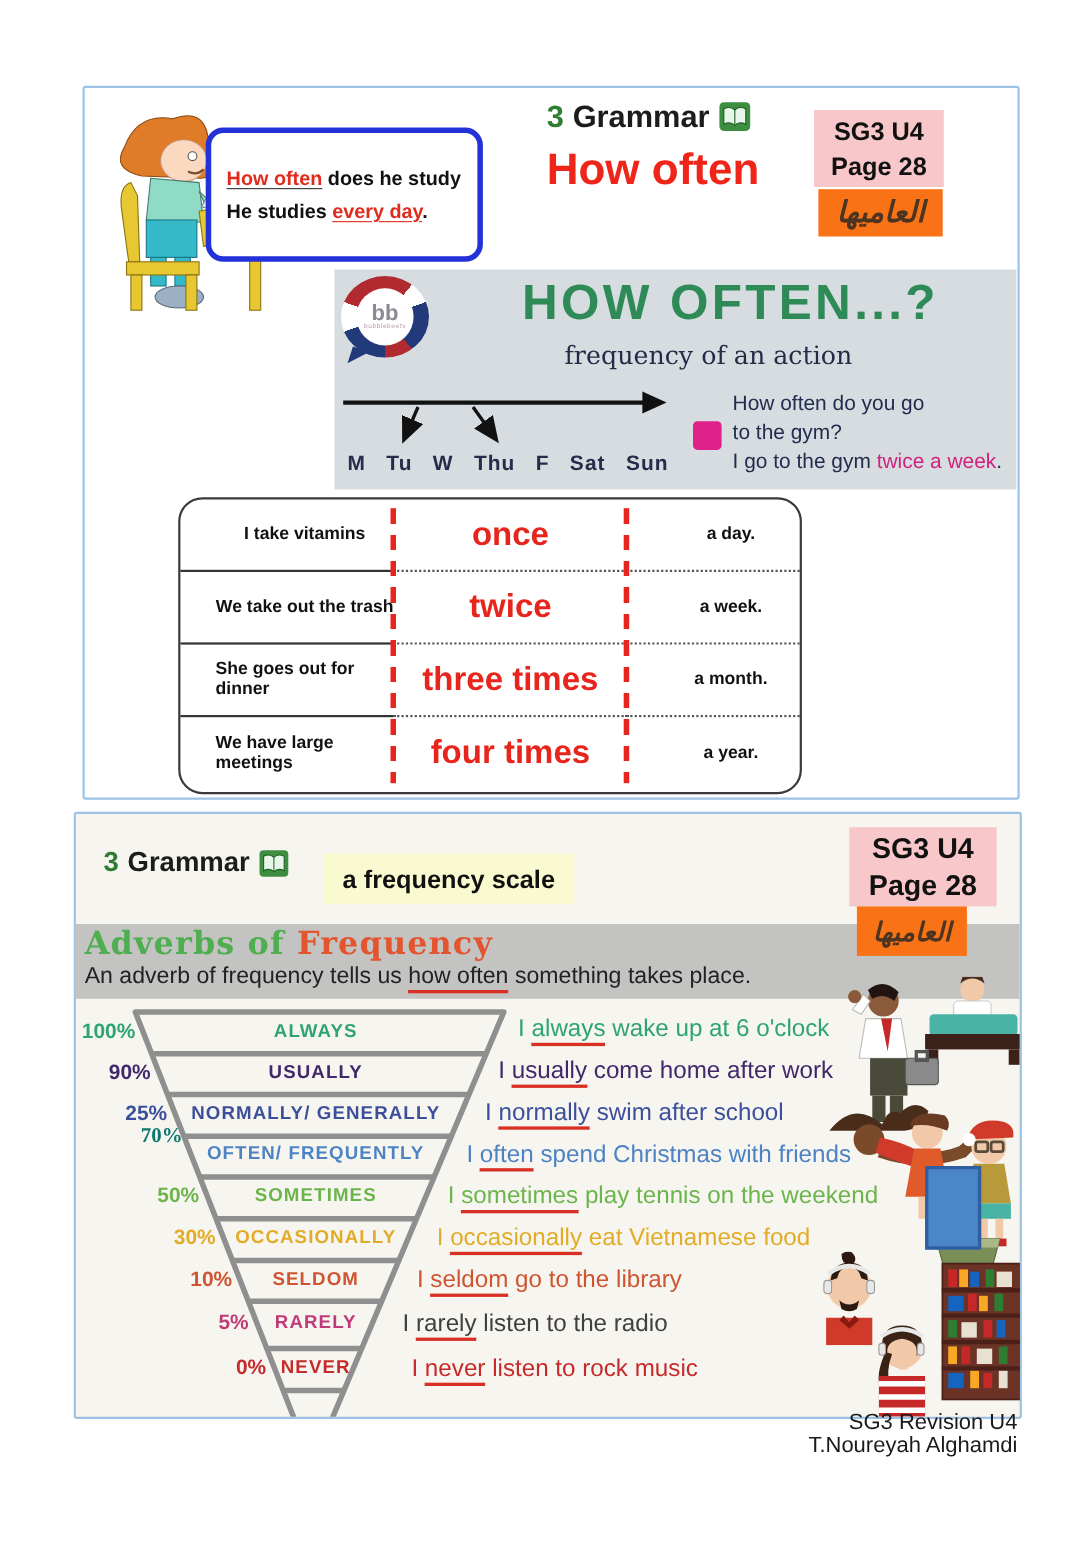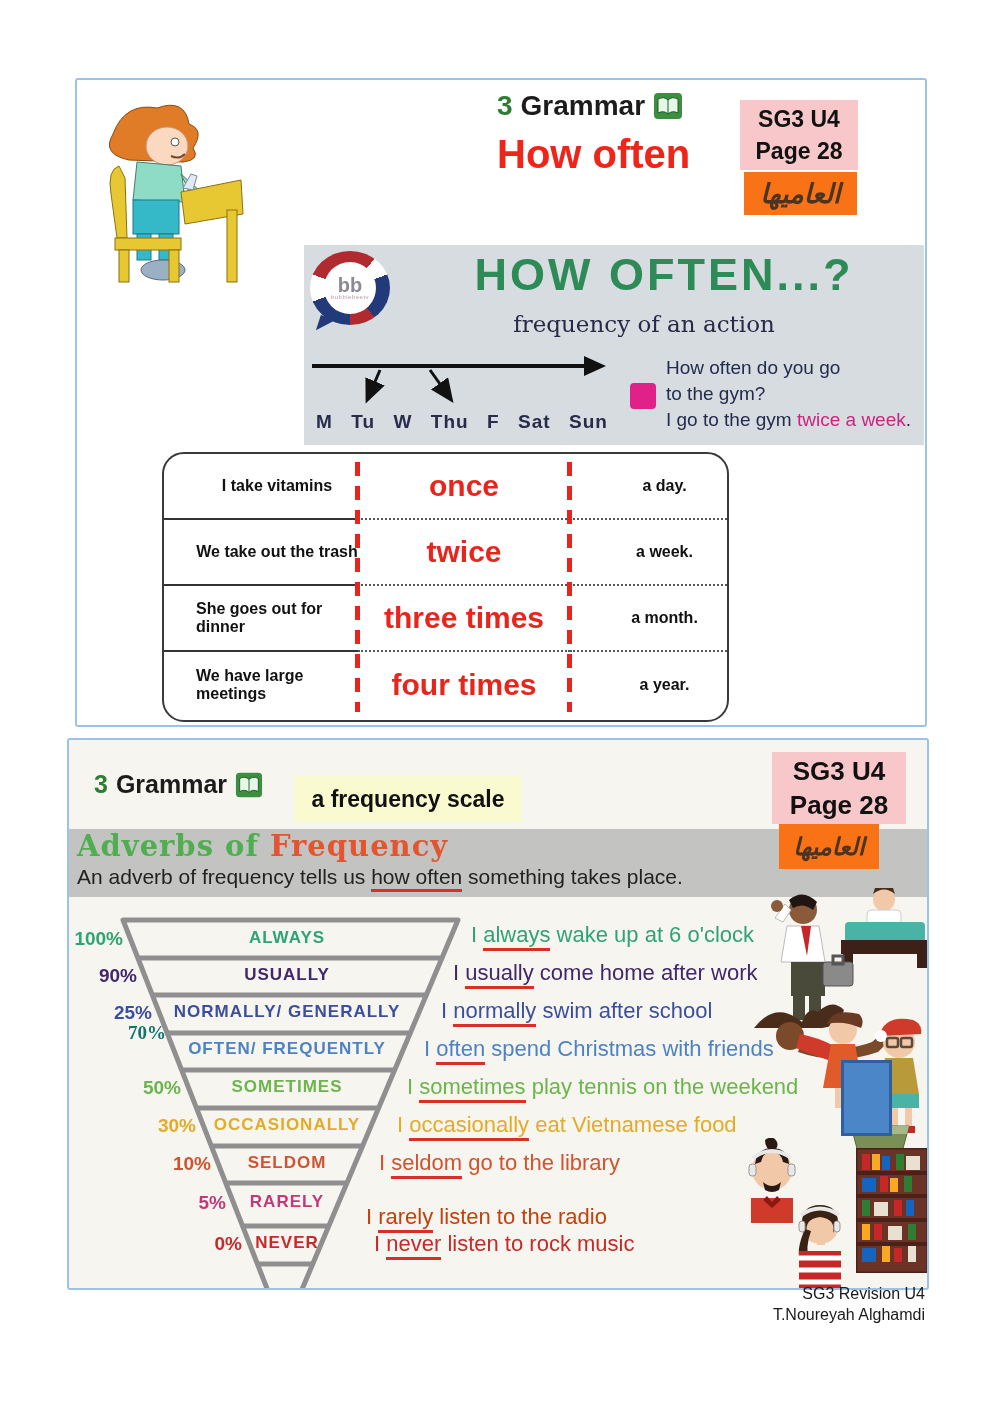--- a/index.html
+++ b/index.html
@@ -62,40 +62,40 @@
   .ft-row.sep .c-times,.ft-row.sep .c-period{border-bottom:2px dotted #555;}
   .dash{position:absolute;top:8px;bottom:8px;width:5px;
       background:repeating-linear-gradient(#e8251d 0 14px,transparent 14px 24px);}
 
   
   .bg-head{left:25px;top:30px;font-size:25px;}
   .yellow-label{position:absolute;left:225px;top:36px;width:228px;height:46px;background:#fafad0;
       font-size:23px;font-weight:bold;display:flex;align-items:center;justify-content:center;}
   .bot-badge{left:703px;top:12px;width:134px;height:72px;font-size:26px;line-height:34px;}
   .bot-stamp{left:710px;top:84px;width:100px;height:45px;font-size:24px;line-height:45px;z-index:3;}
-  .gray-band{position:absolute;left:0;top:89px;width:100%;height:68px;background:#c3c3c1;z-index:1;}
+  .gray-band{position:absolute;left:0;top:100px;width:100%;height:68px;background:#c3c3c1;z-index:1;}
   .band-heading{position:absolute;left:8px;top:0px;font-family:"DejaVu Serif",serif;
       font-size:29px;font-weight:bold;letter-spacing:1px;}
   .h-green{color:#4fae4f;}
   .h-orange{color:#e2552f;}
   .band-body{position:absolute;left:8px;top:36px;font-size:21px;color:#222;}
   .u-red3{border-bottom:3px solid #d93025;padding-bottom:1px;}
 
   .funnel-svg{position:absolute;left:0;top:160px;}
   .pct{position:absolute;width:58px;text-align:right;font-size:19px;font-weight:bold;}
   .flabel{position:absolute;left:218px;transform:translateX(-50%);font-size:17px;font-weight:bold;
       letter-spacing:1px;white-space:nowrap;}
   .sent{position:absolute;font-size:22px;white-space:nowrap;z-index:2;}
   .adv{border-bottom:3px solid #d93025;padding-bottom:1px;}
 
   .illus{position:absolute;z-index:2;}
   .blue-rect{position:absolute;left:772px;top:320px;width:45px;height:70px;background:#4a86c8;
       border:3px solid #2f5f9e;z-index:4;}
 
-  .footer{position:absolute;right:67px;top:1283px;text-align:right;font-size:16px;
+  .footer{position:absolute;right:67px;top:1283px;text-align:right;font-size:20px;
       line-height:21px;color:#1a1a1a;z-index:5;}
 </style>
 </head>
 <body>
 
 <div class="page">
 
   <section class="box top-box">
 
     <svg class="boy" width="160" height="190" viewBox="0 0 160 190">
@@ -112,20 +112,24 @@
       <ellipse cx="78" cy="174" rx="22" ry="10" fill="#9bb0c4" stroke="#5a6a7a"></ellipse>
       <path d="M34,70 q-12,4 -8,28 l6,44 h10 l-2,-60 Z" fill="#e8c832" stroke="#8a7210"></path>
       <rect x="30" y="142" width="66" height="12" fill="#e8c832" stroke="#8a7210"></rect>
       <rect x="34" y="154" width="10" height="32" fill="#e8c832" stroke="#8a7210"></rect>
       <rect x="84" y="154" width="10" height="32" fill="#e8c832" stroke="#8a7210"></rect>
       <path d="M96,96 L156,84 L158,118 L100,128 Z" fill="#e8c832" stroke="#8a7210"></path>
       <rect x="142" y="114" width="10" height="72" fill="#e8c832" stroke="#8a7210"></rect>
       <path d="M98,92 l8,-14 6,2 -4,14 Z" fill="#dfeaf2" stroke="#7a8a9a"></path>
     </svg>
 
+    <div class="speech-box">
+      <div><span class="red u-dark">How often</span><span> does he study</span></div>
+      <div><span>He studies </span><span class="red u-red">every day</span><span>.</span></div>
+    </div>
 
     <div class="grammar-head tg">
       <span class="g-num">3</span>
       <span class="g-label">Grammar</span>
       <svg width="30" height="30" viewBox="0 0 30 30">
         <rect x="1" y="2" width="28" height="26" rx="4" fill="#3e8e41"></rect>
         <path d="M5,8 Q11,5 15,9 Q19,5 25,8 L25,22 Q19,19 15,23 Q11,19 5,22 Z" fill="#e8f5e9" stroke="#1b5e20"></path>
         <line x1="15" y1="9" x2="15" y2="23" stroke="#1b5e20"></line>
       </svg>
     </div>
@@ -267,21 +271,21 @@
     <div class="flabel" style="top: 452px; color: rgb(193, 58, 120);">RARELY</div>
     <div class="flabel" style="top: 493px; color: rgb(198, 42, 42);">NEVER</div>
 
     <div class="sent" style="left: 402px; top: 182px; color: rgb(47, 164, 115);"><span>I </span><span class="adv">always</span><span> wake up at 6 o'clock</span></div>
     <div class="sent" style="left: 384px; top: 220px; color: rgb(64, 40, 107);"><span>I </span><span class="adv">usually</span><span> come home after work</span></div>
     <div class="sent" style="left: 372px; top: 258px; color: rgb(60, 79, 156);"><span>I </span><span class="adv">normally</span><span> swim after school</span></div>
     <div class="sent" style="left: 355px; top: 296px; color: rgb(77, 131, 196);"><span>I </span><span class="adv">often</span><span> spend Christmas with friends</span></div>
     <div class="sent" style="left: 338px; top: 334px; color: rgb(108, 181, 77);"><span>I </span><span class="adv">sometimes</span><span> play tennis on the weekend</span></div>
     <div class="sent" style="left: 328px; top: 372px; color: rgb(226, 172, 40);"><span>I </span><span class="adv">occasionally</span><span> eat Vietnamese food</span></div>
     <div class="sent" style="left: 310px; top: 410px; color: rgb(207, 84, 48);"><span>I </span><span class="adv">seldom</span><span> go to the library</span></div>
-    <div class="sent" style="left: 297px; top: 464px; color: #c2410c;"><span>I </span><span class="adv">rarely</span><span> listen to the radio</span></div>
+    <div class="sent" style="left: 297px; top: 450px; color: #404040;"><span>I </span><span class="adv">rarely</span><span> listen to the radio</span></div>
     <div class="sent" style="left: 277px; top: 491px; color: rgb(198, 42, 42); margin-left: 28px;"><span>I </span><span class="adv">never</span><span> listen to rock music</span></div>
 
     <svg class="illus" style="left:768px;top:148px;" width="95" height="85" viewBox="0 0 95 85">
       <circle cx="47" cy="12" r="11" fill="#f2c9a8"></circle>
         <path d="M36,6 q11,-9 22,0 l-2,-6 h-18 Z" fill="#4a2c1a"></path>
       <rect x="30" y="22" width="34" height="16" rx="4" fill="#fff" stroke="#ccc"></rect>
       <rect x="8" y="34" width="80" height="20" rx="4" fill="#49b3a5"></rect>
       <rect x="4" y="52" width="88" height="14" fill="#3b2117"></rect>
       <rect x="6" y="66" width="10" height="14" fill="#3b2117"></rect>
       <rect x="80" y="66" width="10" height="14" fill="#3b2117"></rect>

